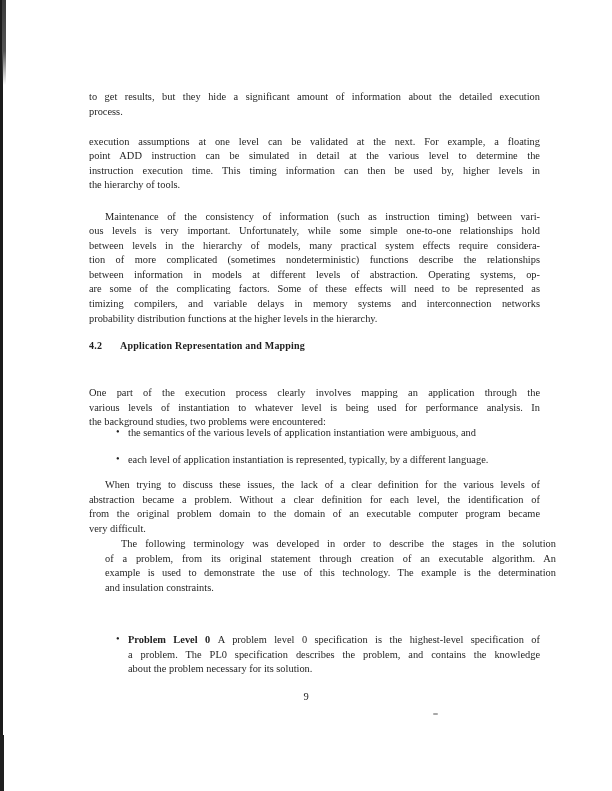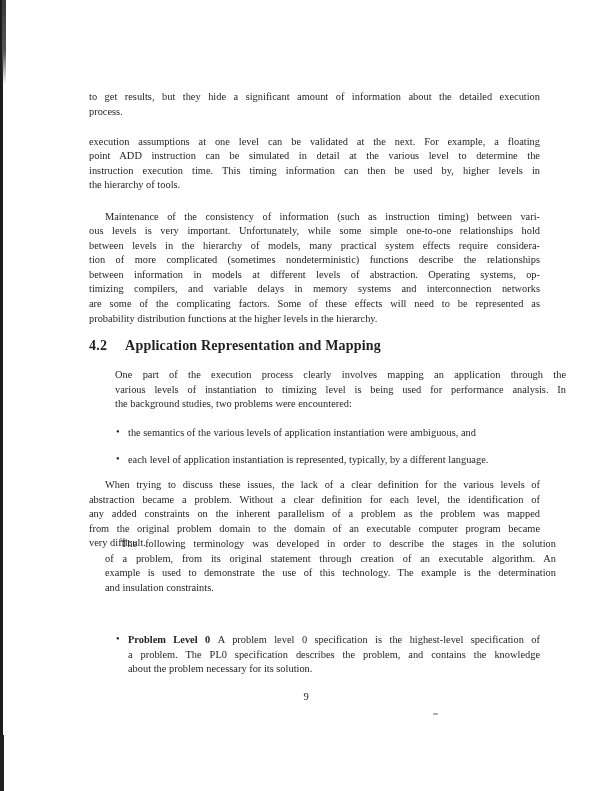--- a/index.html
+++ b/index.html
@@ -46,21 +46,21 @@
     padding-left: 39px;
   }
   .marker {
     position: absolute;
     left: 27px;
     top: -1px;
     font-size: 10.4px;
   }
   .heading {
     font-weight: bold;
-    font-size: 14px;
+    font-size: 10px;
     line-height: 17px;
     letter-spacing: 0.2px;
   }
   .hnum {
     display: inline-block;
     margin-right: 18px;
   }
   .page-number {
     position: absolute;
     left: 0;
@@ -124,42 +124,41 @@
         <div class="ln">point ADD instruction can be simulated in detail at the various level to determine the</div>
         <div class="ln">instruction execution time. This timing information can then be used by, higher levels in</div>
         <div class="ln last">the hierarchy of tools.</div>
       </div>
       <div class="para" style="top: 209.5px;">
         <div class="ln indent">Maintenance of the consistency of information (such as instruction timing) between vari-</div>
         <div class="ln">ous levels is very important. Unfortunately, while some simple one-to-one relationships hold</div>
         <div class="ln">between levels in the hierarchy of models, many practical system effects require considera-</div>
         <div class="ln">tion of more complicated (sometimes nondeterministic) functions describe the relationships</div>
         <div class="ln">between information in models at different levels of abstraction. Operating systems, op-</div>
+        <div class="ln">are some of the complicating factors. Some of these effects will need to be represented as</div>
         <div class="ln">timizing compilers, and variable delays in memory systems and interconnection networks</div>
-        <div class="ln">are some of the complicating factors. Some of these effects will need to be represented as</div>
         <div class="ln last">probability distribution functions at the higher levels in the hierarchy.</div>
       </div>
       <div class="heading" style="top: 337px;"><span class="hnum">4.2</span><span>Application Representation and Mapping</span></div>
-      <div class="para" style="top: 368px; margin-left: 26px;">
+      <div class="para" style="top: 386px;">
         <div class="ln">One part of the execution process clearly involves mapping an application through the</div>
-        <div class="ln">various levels of instantiation to timizing level is being used for performance analysis. In</div>
+        <div class="ln">various levels of instantiation to whatever level is being used for performance analysis. In</div>
         <div class="ln last">the background studies, two problems were encountered:</div>
       </div>
       <div class="bullet" style="top: 426px;">
         <span class="marker">•</span>
         <div class="ln last">the semantics of the various levels of application instantiation were ambiguous, and</div>
       </div>
       <div class="bullet" style="top: 453px;">
         <span class="marker">•</span>
         <div class="ln last">each level of application instantiation is represented, typically, by a different language.</div>
       </div>
       <div class="para" style="top: 478px;">
         <div class="ln indent">When trying to discuss these issues, the lack of a clear definition for the various levels of</div>
         <div class="ln">abstraction became a problem. Without a clear definition for each level, the identification of</div>
-        <div class="ln">any added constraints on the inherent parallelism of a problem as the problem was mapped</div>
         <div class="ln">from the original problem domain to the domain of an executable computer program became</div>
         <div class="ln last">very difficult.</div>
       </div>
       <div class="para" style="top: 537px; margin-left: 16px;">
         <div class="ln indent">The following terminology was developed in order to describe the stages in the solution</div>
         <div class="ln">of a problem, from its original statement through creation of an executable algorithm. An</div>
         <div class="ln">example is used to demonstrate the use of this technology. The example is the determination</div>
         <div class="ln last">and insulation constraints.</div>
       </div>
       <div class="bullet" style="top: 633px;">

